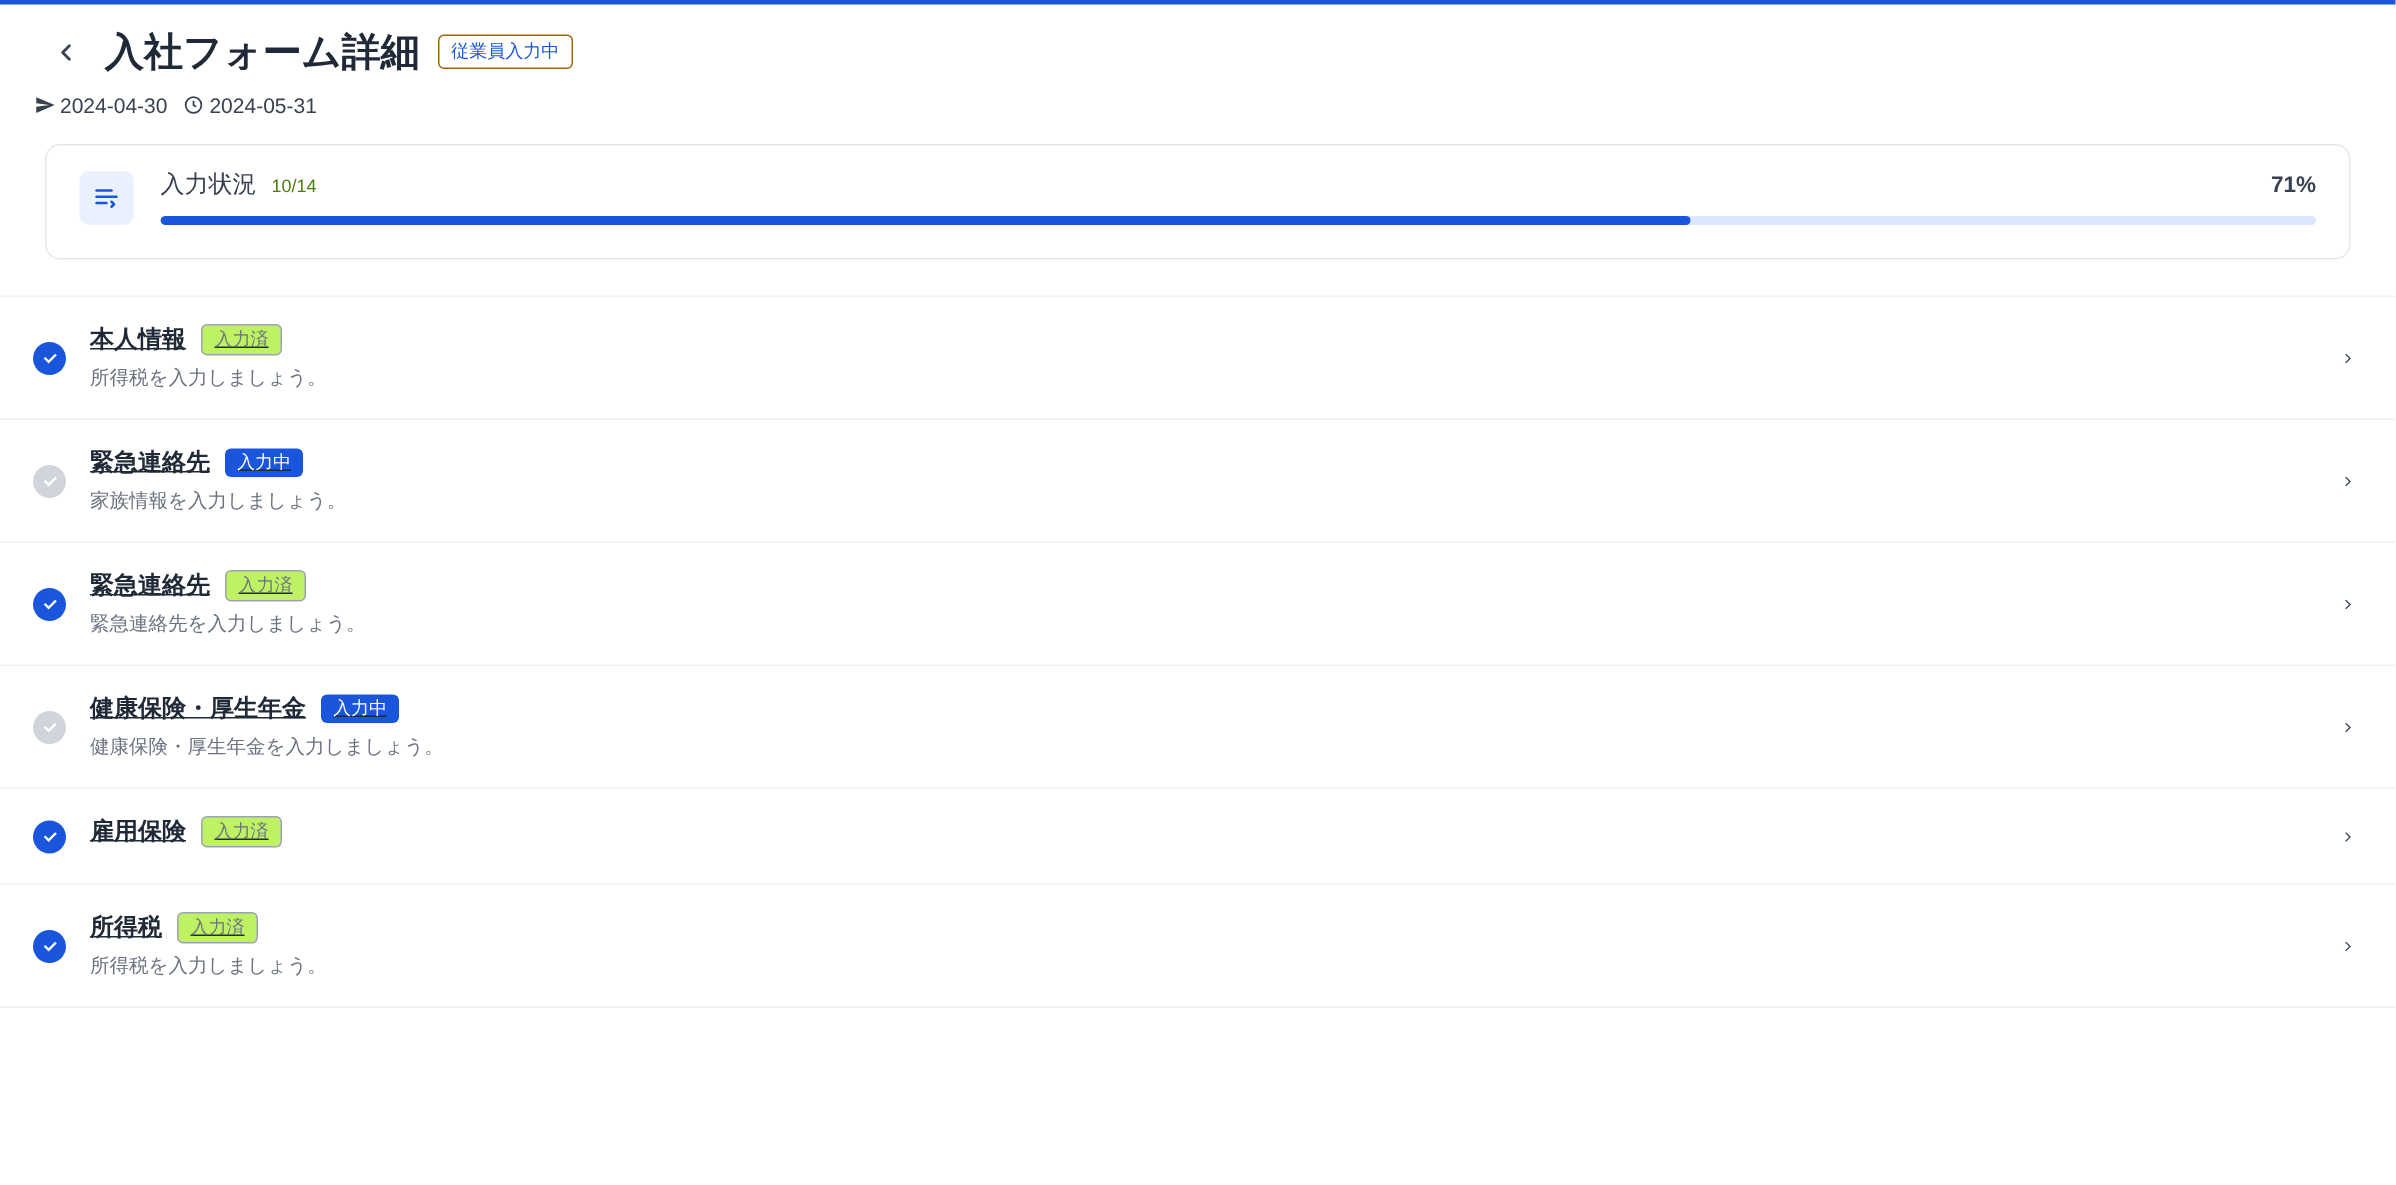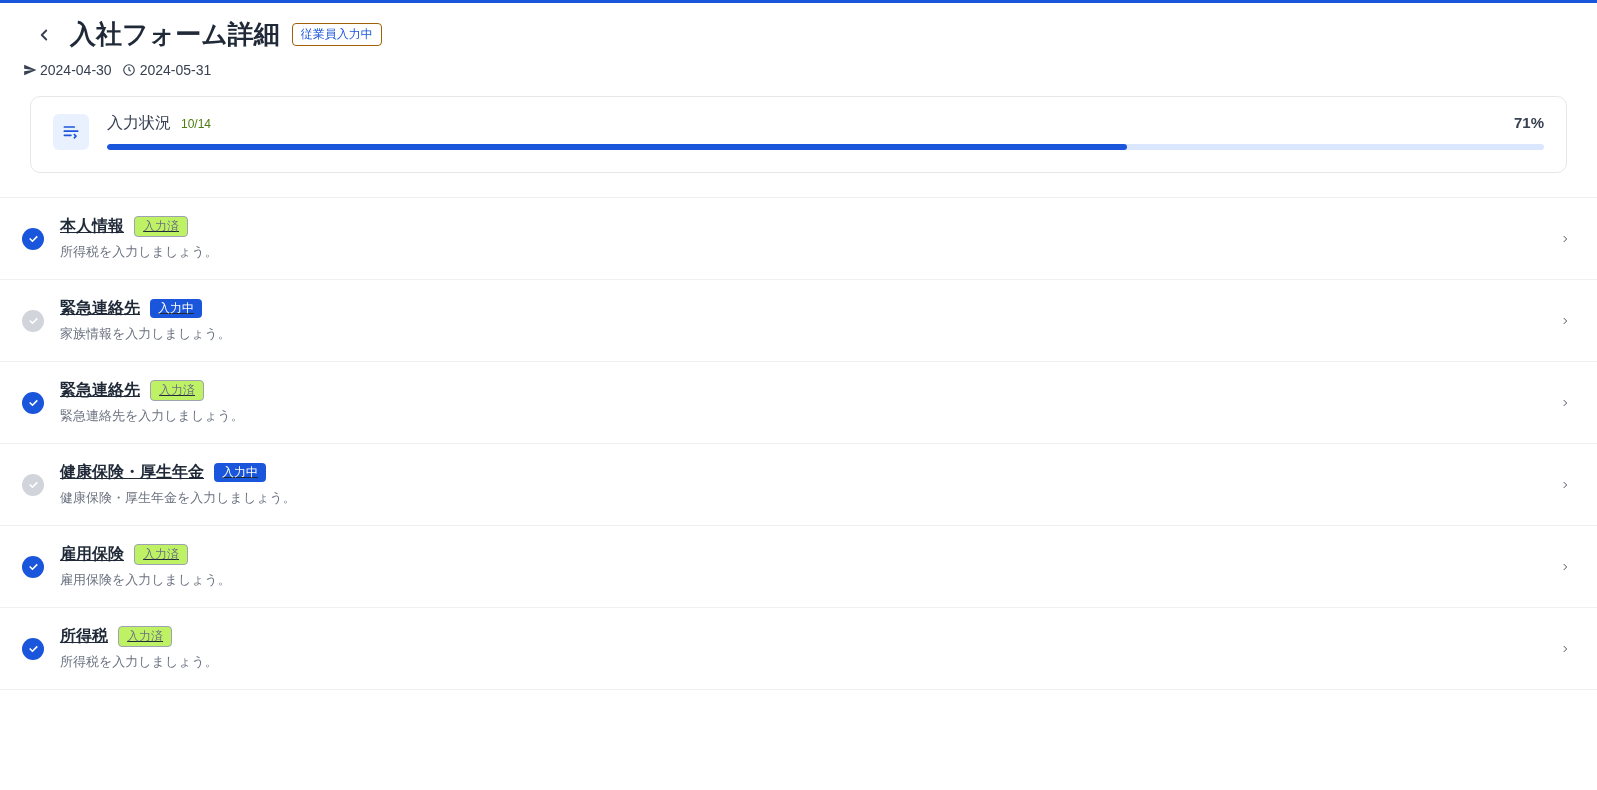--- a/index.html
+++ b/index.html
@@ -279,21 +279,20 @@
         <div class="status-icon status-done">
           <svg viewBox="0 0 24 24">
             <polyline points="5 12 10 17 19 8"></polyline>
           </svg>
         </div>
         <div class="section-body">
           <div class="section-title-row">
             <span class="section-title">雇用保険</span>
             <span class="section-badge badge-done">入力済</span>
           </div>
-          <div class="section-desc">雇用保険を入力しましょう。</div>
         </div>
         <div class="chevron">
           <svg viewBox="0 0 24 24">
             <polyline points="9 5 16 12 9 19"></polyline>
           </svg>
         </div>
       </div>
       <div class="section-row">
         <div class="status-icon status-done">
           <svg viewBox="0 0 24 24">

